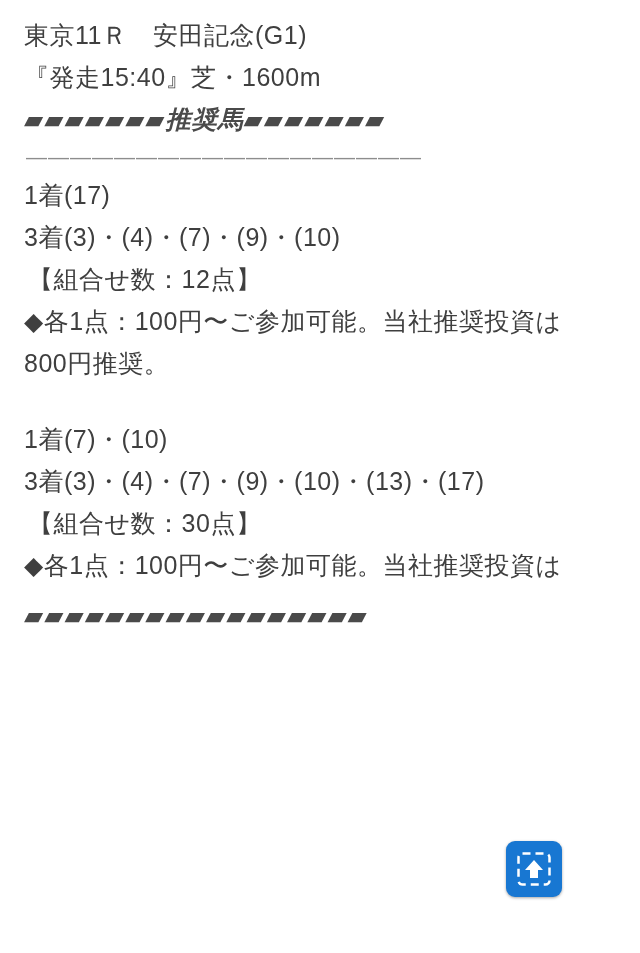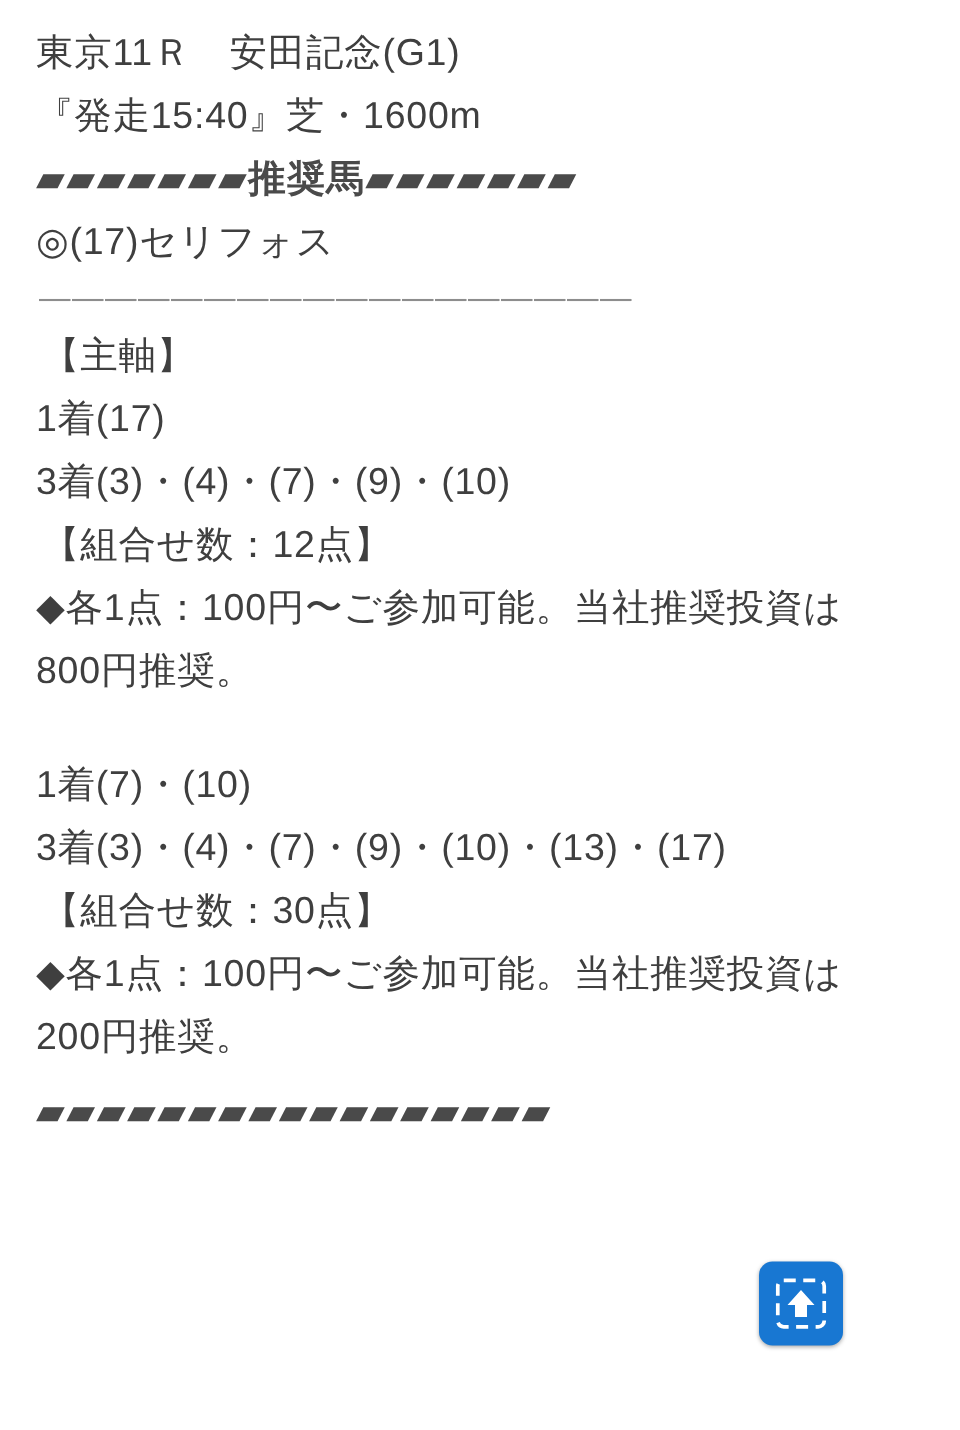--- a/index.html
+++ b/index.html
@@ -32,20 +32,21 @@
   .line.indent {
     padding-left: 4px;
   }
   .sep-line {
     font-size: 25px;
     line-height: 42px;
     letter-spacing: 1px;
     color: #4a4a4a;
     white-space: pre;
     font-weight: 600;
+    font-style: italic;
   }
   .thin-rule {
     font-size: 21px;
     line-height: 34px;
     color: #8d8d8d;
     letter-spacing: 1px;
     white-space: pre;
     padding-left: 2px;
   }
   .gap {
@@ -76,39 +77,36 @@
 </head>
 <body>
 
 <div class="page">
 
   <div class="line">東京11Ｒ　安田記念(G1)</div>
   <div class="line">『発走15:40』芝・1600m</div>
 
   <div class="sep-line">▰▰▰▰▰▰▰推奨馬▰▰▰▰▰▰▰</div>
 
-  <div class="line">◎(17)セリフォス</div>
 
   <div class="thin-rule">――――――――――――――――――</div>
 
 
-  <div class="line indent">【主軸】</div>
   <div class="line">1着(17)</div>
   <div class="line">3着(3)・(4)・(7)・(9)・(10)</div>
   <div class="line indent">【組合せ数：12点】</div>
   <div class="line">◆各1点：100円〜ご参加可能。当社推奨投資は</div>
   <div class="line">800円推奨。</div>
 
   <div class="gap"></div>
 
   <div class="line">1着(7)・(10)</div>
   <div class="line">3着(3)・(4)・(7)・(9)・(10)・(13)・(17)</div>
   <div class="line indent">【組合せ数：30点】</div>
   <div class="line">◆各1点：100円〜ご参加可能。当社推奨投資は</div>
-  <div class="line">200円推奨。</div>
 
   <div class="small-gap"></div>
 
   <div class="sep-line">▰▰▰▰▰▰▰▰▰▰▰▰▰▰▰▰▰</div>
 
   <div class="pagetop" title="">
     <span>
       <svg width="34" height="34" viewBox="0 0 34 34" aria-hidden="true">
         <rect x="1.5" y="1.5" width="31" height="31" rx="4" ry="4" fill="none" stroke="#ffffff" stroke-width="2.5" stroke-dasharray="8 5"></rect>
         <polygon points="17,8 26,18 21,18 21,26 13,26 13,18 8,18" fill="#ffffff"></polygon>

